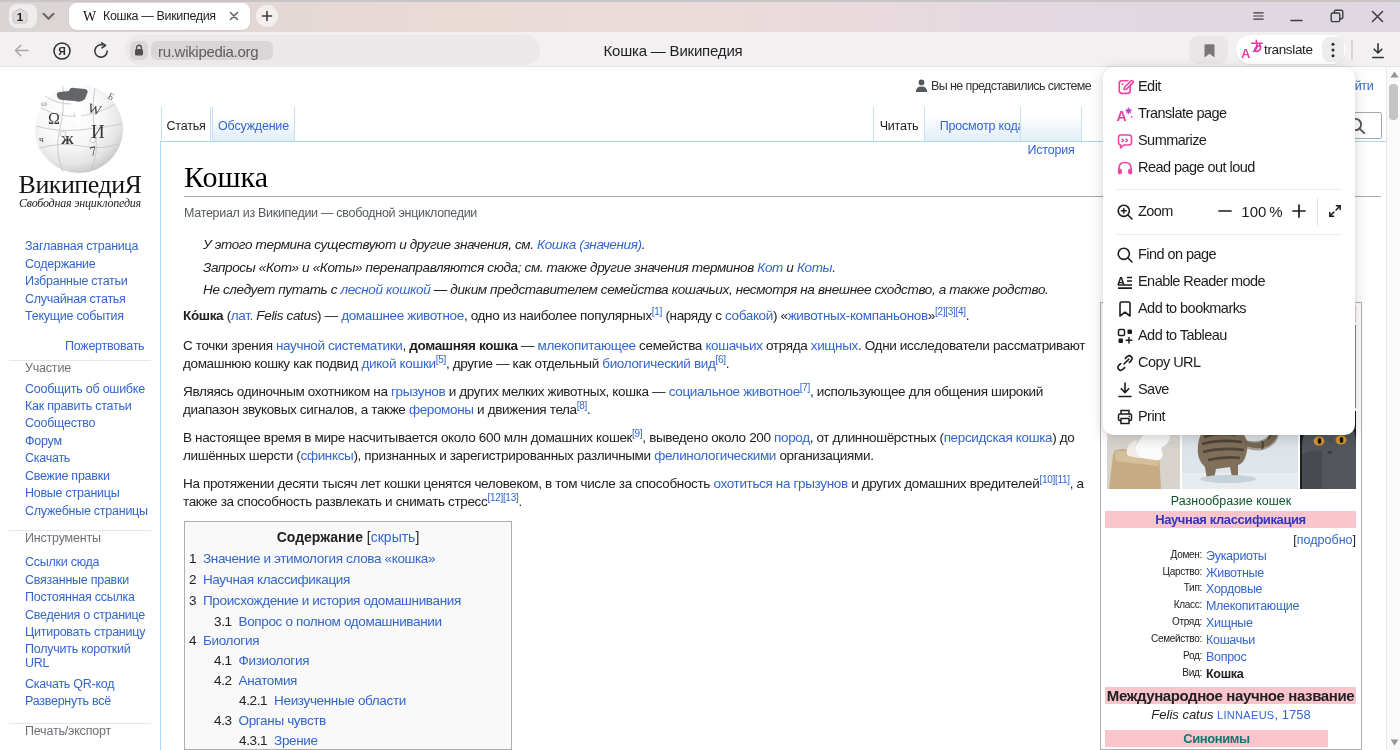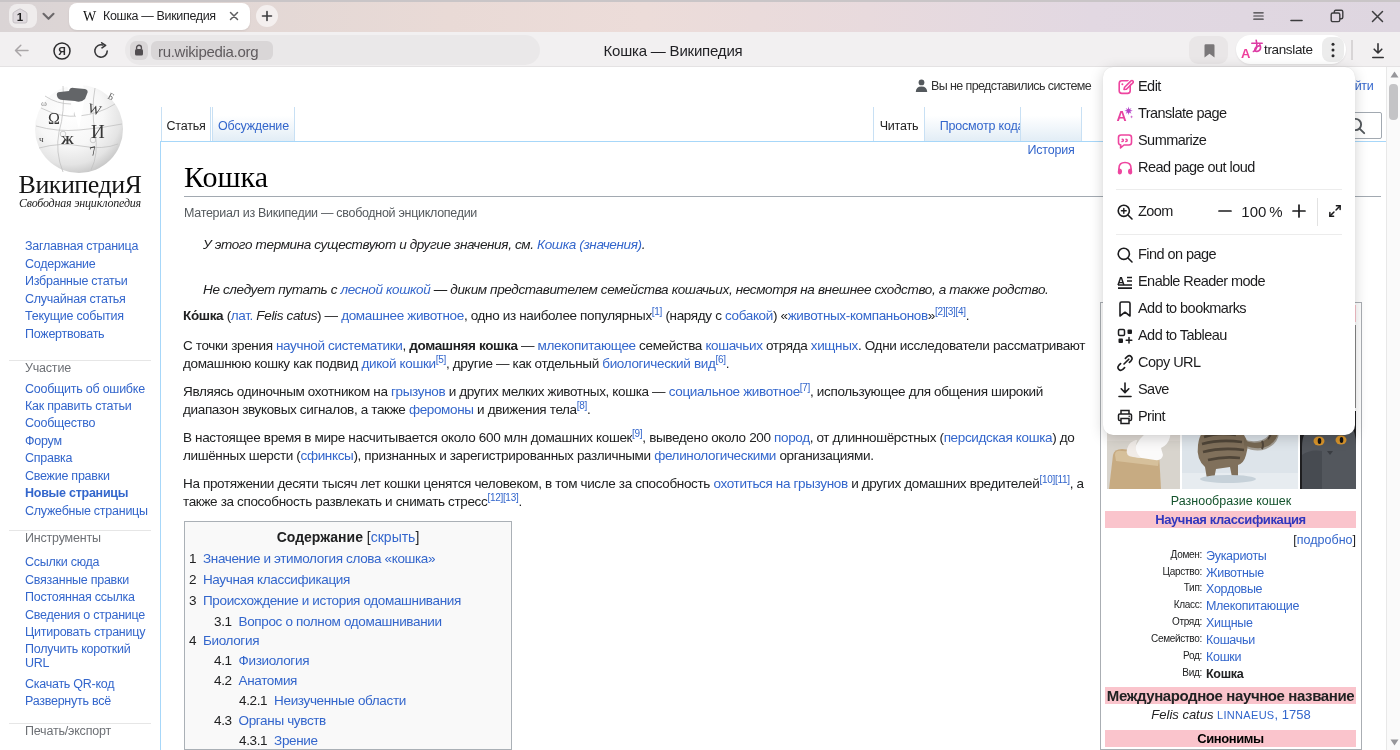--- a/index.html
+++ b/index.html
@@ -168,30 +168,30 @@
     </g>
   </svg>
   <div class="abs" style="left:0px;top:103px;width:160px;text-align:center;font-family:'Liberation Serif',serif;font-size:26px;letter-spacing:-0.5px;color:#151515;">ВикипедиЯ</div>
   <div class="abs" style="left:0px;top:129px;width:160px;text-align:center;font-family:'Liberation Serif',serif;font-style:italic;font-size:12px;letter-spacing:-0.2px;color:#222;">Свободная энциклопедия</div>
   <div id="sb">
     <div class="sidebar-item" style="top:172px;">Заглавная страница</div>
     <div class="sidebar-item" style="top:190px;">Содержание</div>
     <div class="sidebar-item" style="top:207px;">Избранные статьи</div>
     <div class="sidebar-item" style="top:225px;">Случайная статья</div>
     <div class="sidebar-item" style="top:242px;">Текущие события</div>
-    <div class="sidebar-item" style="top:260px;">Пожертвовать</div>
+    <div class="sidebar-item" style="top:272px;margin-left:40px;">Пожертвовать</div>
     <div class="sideline" style="top:293px;"></div>
     <div class="sidebar-head" style="top:294px;">Участие</div>
     <div class="sidebar-item" style="top:315px;">Сообщить об ошибке</div>
     <div class="sidebar-item" style="top:332px;">Как править статьи</div>
     <div class="sidebar-item" style="top:349px;">Сообщество</div>
     <div class="sidebar-item" style="top:367px;">Форум</div>
-    <div class="sidebar-item" style="top:384px;">Справка</div>
+    <div class="sidebar-item" style="top:384px;">Скачать</div>
     <div class="sidebar-item" style="top:402px;">Свежие правки</div>
-    <div class="sidebar-item" style="top:419px;font-weight:bold;">Новые страницы</div>
+    <div class="sidebar-item" style="top:419px;">Новые страницы</div>
     <div class="sidebar-item" style="top:437px;">Служебные страницы</div>
     <div class="sideline" style="top:463px;"></div>
     <div class="sidebar-head" style="top:464px;">Инструменты</div>
     <div class="sidebar-item" style="top:488px;">Ссылки сюда</div>
     <div class="sidebar-item" style="top:506px;">Связанные правки</div>
     <div class="sidebar-item" style="top:523px;">Постоянная ссылка</div>
     <div class="sidebar-item" style="top:541px;">Сведения о странице</div>
     <div class="sidebar-item" style="top:558px;">Цитировать страницу</div>
     <div class="sidebar-item" style="top:575px;">Получить короткий<br>URL</div>
     <div class="sidebar-item" style="top:610px;">Скачать QR-код</div>
@@ -217,20 +217,21 @@
   <svg class="abs" style="left:1348px;top:50px;" width="18" height="18" viewBox="0 0 18 18">
     <circle cx="7.5" cy="7.5" r="5.6" fill="none" stroke="#54595d" stroke-width="1.9"></circle>
     <path d="M11.8 11.8 L16.2 16.2" stroke="#54595d" stroke-width="1.9" stroke-linecap="round"></path>
   </svg>
 
   <div class="abs" style="left:184px;top:93px;font-family:'Liberation Serif',serif;font-size:30px;color:#000;">Кошка</div>
   <div class="abs" style="left:184px;top:129px;width:1197px;height:1px;background:#a2a9b1;"></div>
   <div class="abs" style="left:184px;top:139px;font-size:12.5px;letter-spacing:-0.3px;color:#54595d;">Материал из Википедии — свободной энциклопедии</div>
 
   <div class="body-text" style="left:203px;top:169px;font-style:italic;">У этого термина существуют и другие значения, см. <a style="font-style:italic">Кошка (значения)</a>.</div>
+  <div class="body-text" style="left:203px;top:192px;font-style:italic;">Запросы «Кот» и «Коты» перенаправляются сюда; см. также другие значения терминов <a style="font-style:italic">Кот</a> и <a style="font-style:italic">Коты</a>.</div>
   <div class="body-text" style="left:203px;top:214px;font-style:italic;">Не следует путать с <a style="font-style:italic">лесной кошкой</a> — диким представителем семейства кошачьих, несмотря на внешнее сходство, а также родство.</div>
 
   <div class="body-text" style="left:183px;top:240px;"><b>Ко́шка</b> (<a>лат.</a> <i>Felis catus</i>) — <a>домашнее животное</a>, одно из наиболее популярных<sup>[1]</sup> (наряду с <a>собакой</a>) «<a>животных-компаньонов</a>»<sup>[2][3][4]</sup>.</div>
 
   <div class="body-text" style="left:183px;top:270px;">С точки зрения <a>научной систематики</a>, <b>домашняя кошка</b> — <a>млекопитающее</a> семейства <a>кошачьих</a> отряда <a>хищных</a>. Одни исследователи рассматривают<br>домашнюю кошку как подвид <a>дикой кошки</a><sup>[5]</sup>, другие — как отдельный <a>биологический вид</a><sup>[6]</sup>.</div>
 
   <div class="body-text" style="left:183px;top:316px;">Являясь одиночным охотником на <a>грызунов</a> и других мелких животных, кошка — <a>социальное животное</a><sup>[7]</sup>, использующее для общения широкий<br>диапазон звуковых сигналов, а также <a>феромоны</a> и движения тела<sup>[8]</sup>.</div>
 
   <div class="body-text" style="left:183px;top:362px;">В настоящее время в мире насчитывается около 600 млн домашних кошек<sup>[9]</sup>, выведено около 200 <a>пород</a>, от длинношёрстных (<a>персидская кошка</a>) до<br>лишённых шерсти (<a>сфинксы</a>), признанных и зарегистрированных различными <a>фелинологическими</a> организациями.</div>
 
@@ -332,26 +333,26 @@
       <div class="taxval" style="top:498.5px;">Животные</div>
     <div class="taxlabel" style="top:515px;">Тип:</div>
       <div class="taxval" style="top:515px;">Хордовые</div>
     <div class="taxlabel" style="top:532px;">Класс:</div>
       <div class="taxval" style="top:532px;">Млекопитающие</div>
     <div class="taxlabel" style="top:549px;">Отряд:</div>
       <div class="taxval" style="top:549px;">Хищные</div>
     <div class="taxlabel" style="top:566px;">Семейство:</div>
       <div class="taxval" style="top:566px;">Кошачьи</div>
     <div class="taxlabel" style="top:583px;">Род:</div>
-      <div class="taxval" style="top:583px;">Кошки</div>
+      <div class="taxval" style="top:583px;">Вопрос</div>
     <div class="taxlabel" style="top:600px;">Вид:</div>
       <div class="taxval" style="top:600px;color:#202122;font-weight:bold;">Кошка</div>
     <div class="pinkbar" style="left:1105px;top:620px;width:251px;height:17px;line-height:17px;color:#202122;font-size:15px;">Международное научное название</div>
     <div class="abs" style="left:1100px;top:640px;width:262px;text-align:center;font-size:13px;color:#202122;"><i>Felis catus</i> <a style="font-size:11px;letter-spacing:0.3px;">LINNAEUS</a><a>, 1758</a></div>
-    <div class="pinkbar" style="left:1105px;top:663px;width:251px;height:17px;line-height:17px;color:#000000;">Синонимы</div>
+    <div class="pinkbar" style="left:1105px;top:663px;width:223px;height:17px;line-height:17px;color:#0f766e;">Синонимы</div>
   </div>
 </div>
 <div id="scrollbar" class="abs" style="left:1386px;top:67px;width:14px;height:683px;background:#fafafa;border-left:1px solid #e8e8e8;">
   <svg class="abs" style="left:3px;top:4px;" width="9" height="7" viewBox="0 0 9 7">
       <path d="M4.5 0.5 L8.5 6.5 H0.5 Z" fill="#96969a"></path>
     </svg>
   <div class="abs" style="left:2px;top:17px;width:9px;height:36px;background:#c4c4c6;border-radius:4px;"></div>
   <svg class="abs" style="left:3px;top:672px;" width="9" height="7" viewBox="0 0 9 7">
       <path d="M4.5 6.5 L8.5 0.5 H0.5 Z" fill="#96969a"></path>
     </svg>

